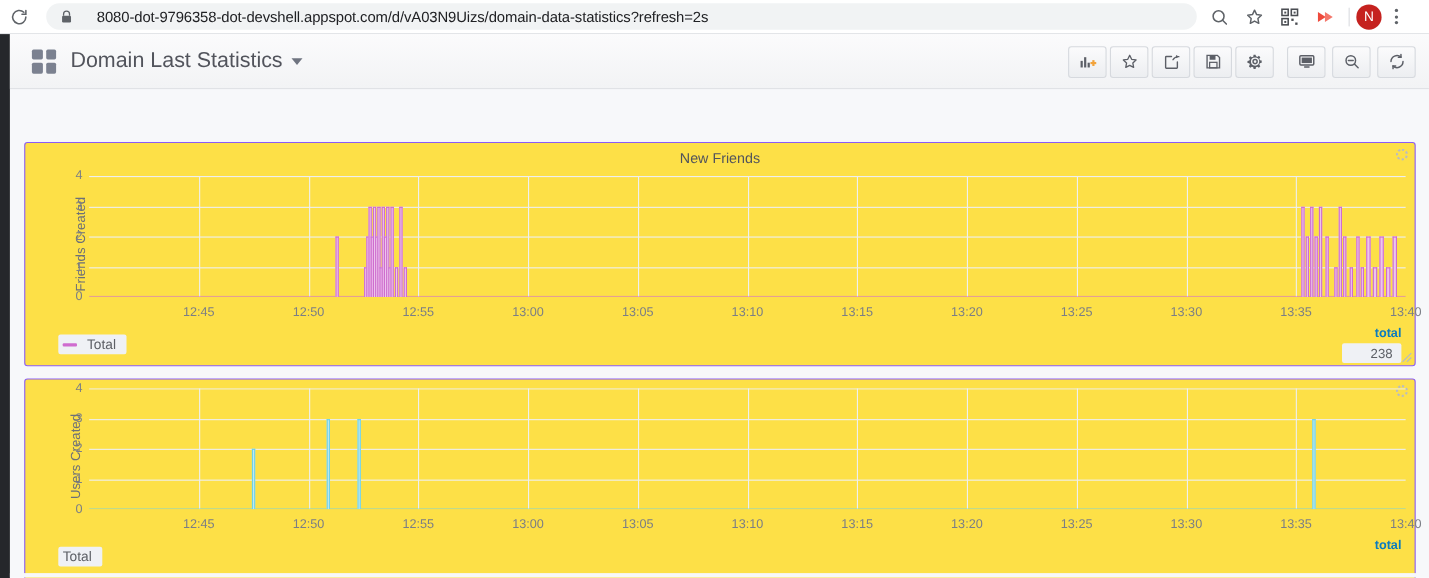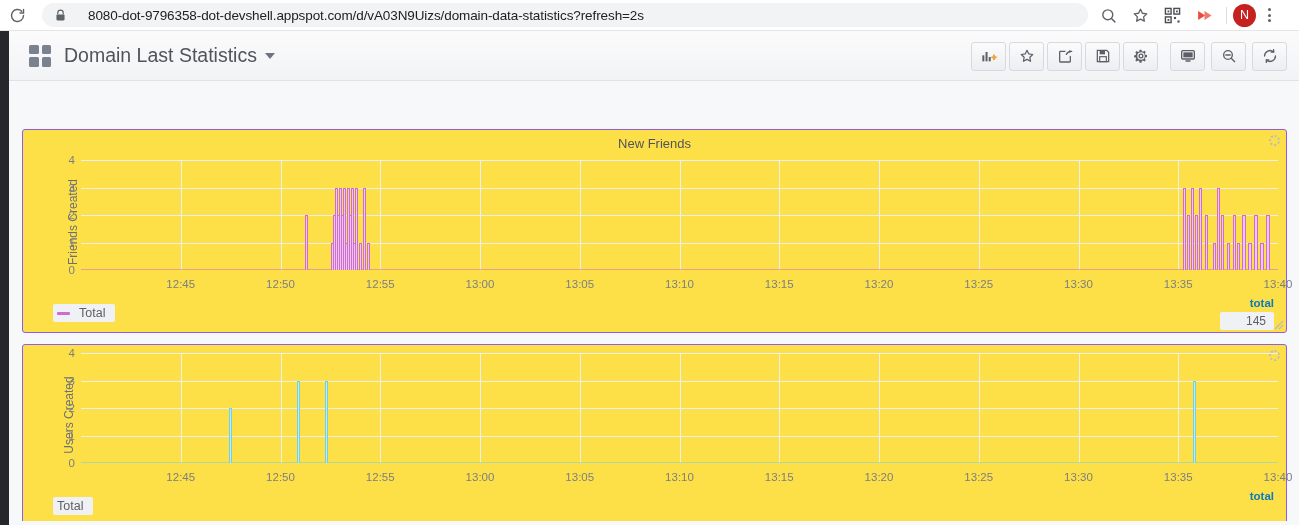--- a/index.html
+++ b/index.html
@@ -441,21 +441,21 @@
         </div>
     </div>
 
     <div class="legend">
       <div class="legend-series">
         <span class="legend-dash" id="f-dash" style="background: rgb(207, 108, 207);"></span>
         <span class="legend-name">Total</span>
       </div>
       <div class="legend-stats">
         <div class="legend-stat-head">total</div>
-        <div class="legend-stat-val">145</div>
+        <div class="legend-stat-val">238</div>
       </div>
     </div>
 
     <svg class="resize-handle" viewBox="0 0 11 11">
       <path d="M10 2 L2 10 M10 6 L6 10" stroke="#b8bbc1" stroke-width="1.2" fill="none"></path>
     </svg>
   </div>
 
   <div class="panel" id="panel-users">
     <div class="spinner"></div>

